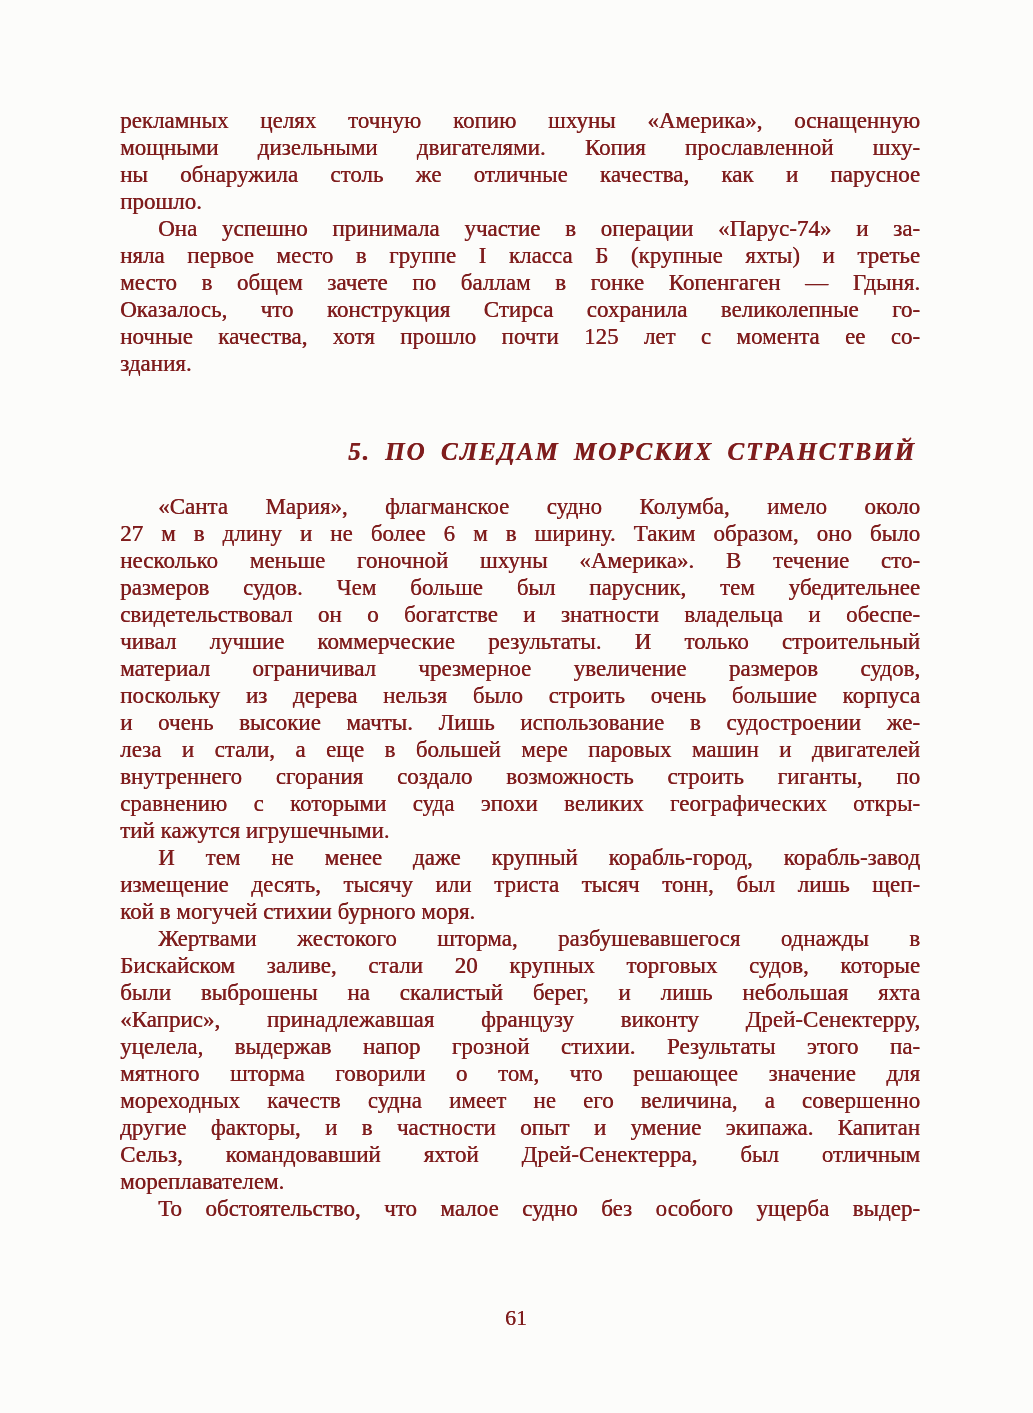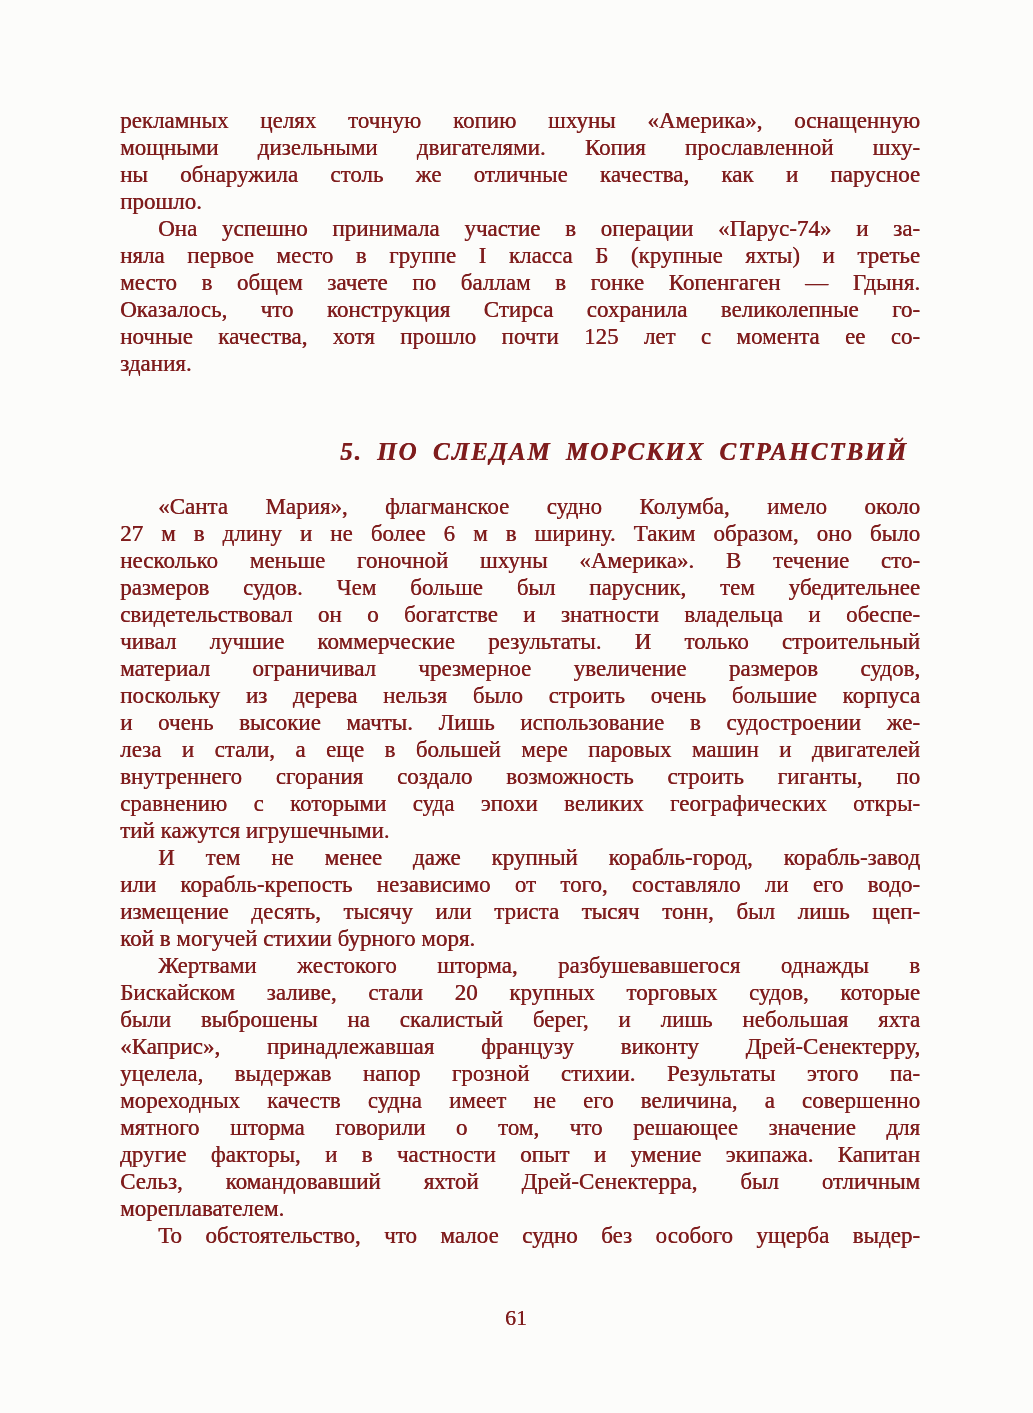--- a/index.html
+++ b/index.html
@@ -35,21 +35,21 @@
     text-shadow: 0.4px 0 0 currentColor; 
     white-space: normal;
   }
   .line.indent {
     text-indent: 38px;
   }
   .line.final {
     text-align-last: left;
   }
   .section-heading {
-    margin: 60px 12px 26px 0;
+    margin: 60px 4px 26px 0;
     font-size: 25px;
     line-height: 30px;
     font-weight: bold;
     font-style: italic;
     letter-spacing: 2px;
     text-align: right;
     text-shadow: 0.4px 0 0 currentColor;
     word-spacing: 6px;
   }
   .page-number {
@@ -93,32 +93,31 @@
         <div class="line">материал ограничивал чрезмерное увеличение размеров судов,</div>
         <div class="line">поскольку из дерева нельзя было строить очень большие корпуса</div>
         <div class="line">и очень высокие мачты. Лишь использование в судостроении же-</div>
         <div class="line">леза и стали, а еще в большей мере паровых машин и двигателей</div>
         <div class="line">внутреннего сгорания создало возможность строить гиганты, по</div>
         <div class="line">сравнению с которыми суда эпохи великих географических откры-</div>
         <div class="line final">тий кажутся игрушечными.</div>
       </div>
       <div class="paragraph">
         <div class="line indent">И тем не менее даже крупный корабль-город, корабль-завод</div>
-        <div class="line">или корабль-крепость независимо от того, составляло ли его водо-</div>
         <div class="line">измещение десять, тысячу или триста тысяч тонн, был лишь щеп-</div>
         <div class="line final">кой в могучей стихии бурного моря.</div>
       </div>
       <div class="paragraph">
         <div class="line indent">Жертвами жестокого шторма, разбушевавшегося однажды в</div>
         <div class="line">Бискайском заливе, стали 20 крупных торговых судов, которые</div>
         <div class="line">были выброшены на скалистый берег, и лишь небольшая яхта</div>
         <div class="line">«Каприс», принадлежавшая французу виконту Дрей-Сенектерру,</div>
         <div class="line">уцелела, выдержав напор грозной стихии. Результаты этого па-</div>
+        <div class="line">мятного шторма говорили о том, что решающее значение для</div>
         <div class="line">мореходных качеств судна имеет не его величина, а совершенно</div>
-        <div class="line">мятного шторма говорили о том, что решающее значение для</div>
         <div class="line">другие факторы, и в частности опыт и умение экипажа. Капитан</div>
         <div class="line">Сельз, командовавший яхтой Дрей-Сенектерра, был отличным</div>
         <div class="line final">мореплавателем.</div>
       </div>
       <div class="paragraph">
         <div class="line indent">То обстоятельство, что малое судно без особого ущерба выдер-</div>
       </div>
     </main>
   <div class="page-number">61</div>
 </div>

